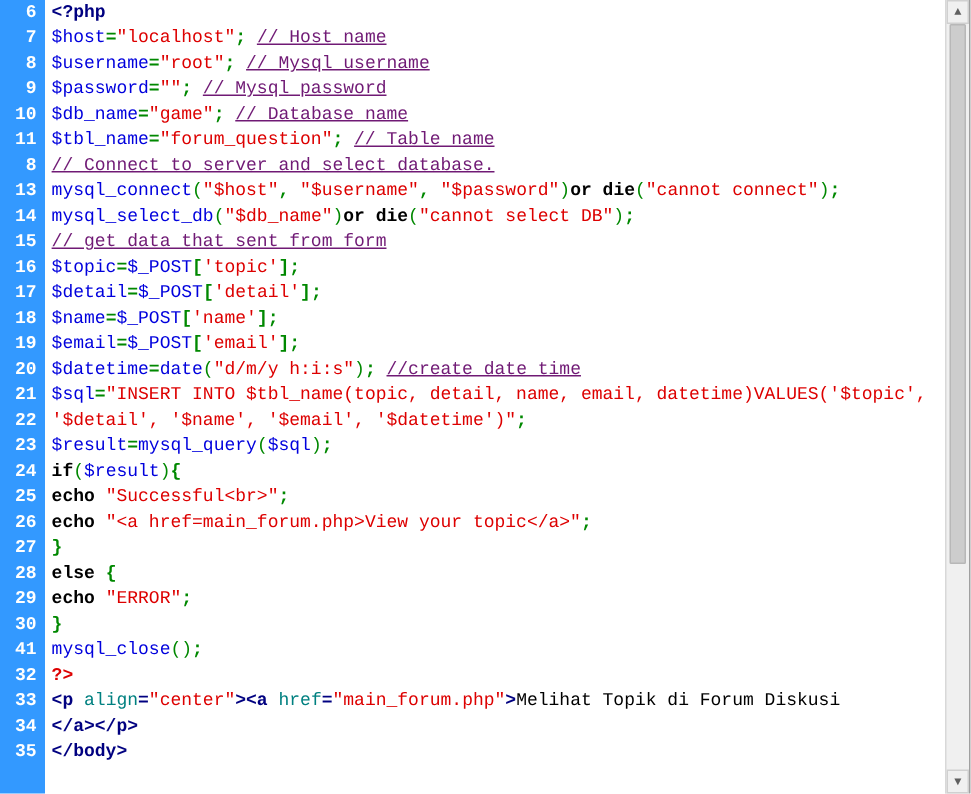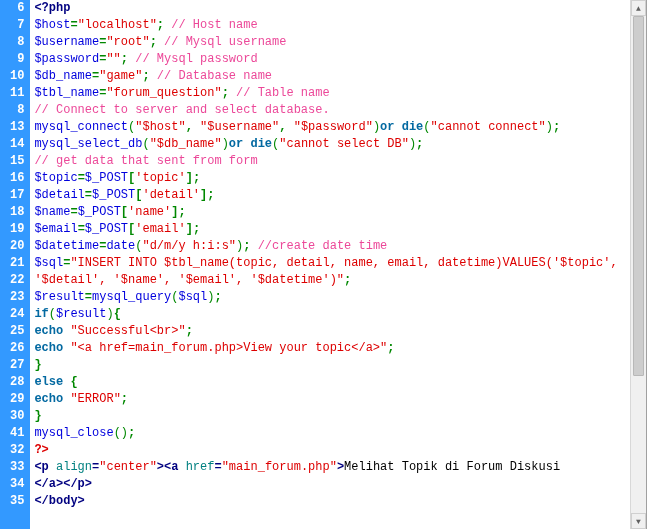--- a/index.html
+++ b/index.html
@@ -32,23 +32,23 @@
   line-height: 17px;
   white-space: pre;
   flex: 1;
   overflow: hidden;
 }
 .code-line { height: 17px; }
 .tok-var { color: #0000dd; text-align: center; }
 .tok-op { color: #008800; font-weight: bold; }
 .tok-str { color: #dd0000; }
 .tok-semi { color: #008800; font-weight: bold; }
-.tok-cmt { color: #ec4899; }
+.tok-cmt { color: #701a75; text-decoration: underline; }
 .tok-fn { color: #0000dd; text-align: center; }
-.tok-kw { color: #0369a1; font-weight: bold; }
+.tok-kw { color: #000000; font-weight: bold; }
 .tok-paren { color: #008800; }
 .tok-brace { color: #008800; font-weight: bold; }
 .tok-brack { color: #008800; font-weight: bold; }
 .tok-tag { color: #000080; font-weight: bold; }
 .tok-php { color: #dd0000; font-weight: bold; }
 .tok-attr { color: #008080; text-align: center; }
 .scrollbar {
   width: 16px;
   background: #f0f0f0;
   border-left: 1px solid #d8d8d8;

